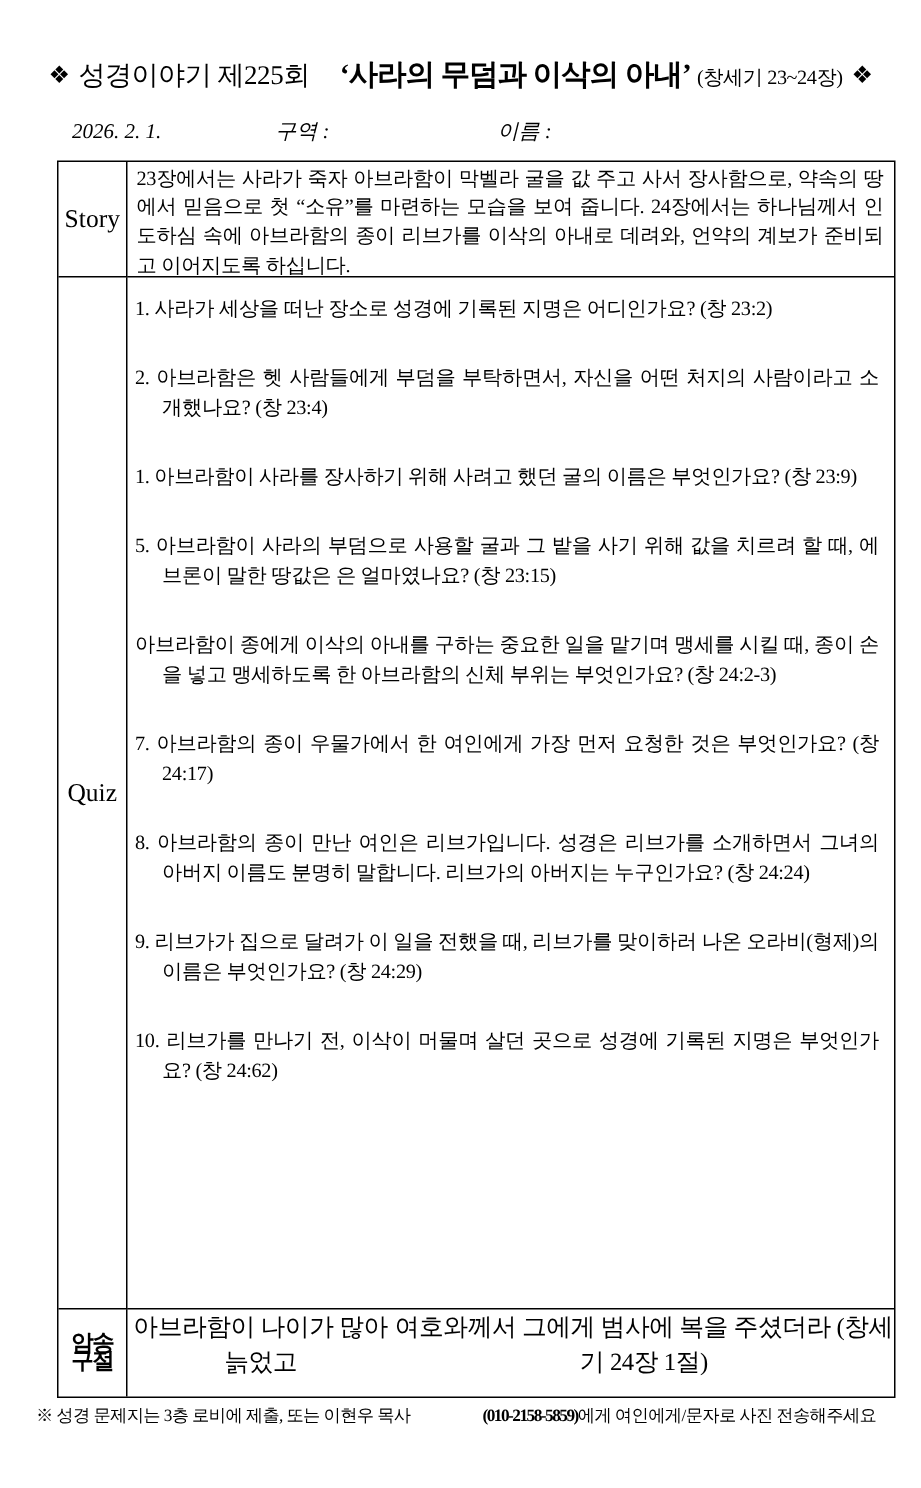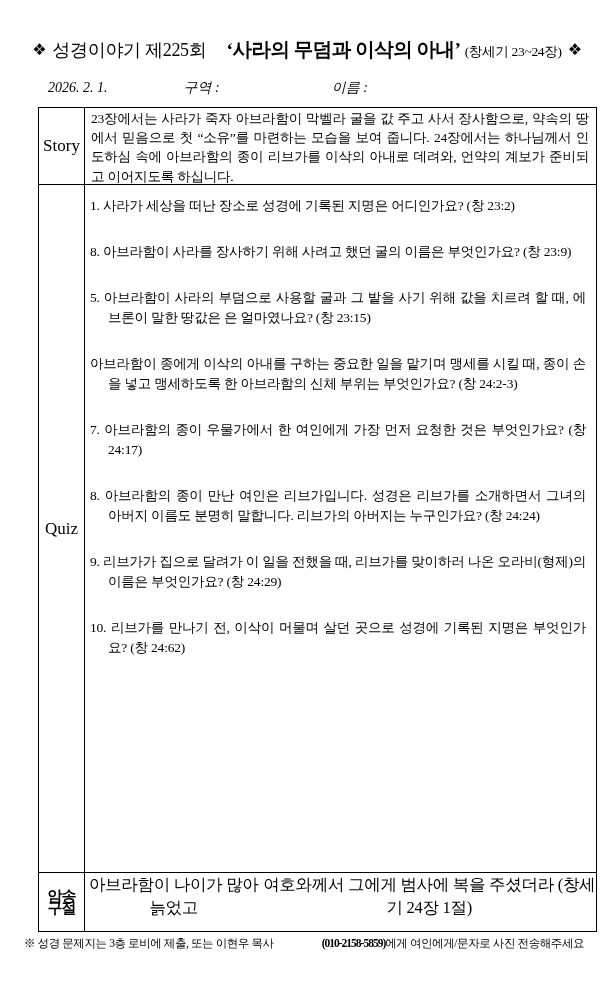--- a/index.html
+++ b/index.html
@@ -119,21 +119,22 @@
     <div class="cell content-cell row-border">
       <div class="story-text">23장에서는 사라가 죽자 아브라함이 막벨라 굴을 값 주고 사서 장사함으로, 약속의 땅에서 믿음으로 첫 “소유”를 마련하는 모습을 보여 줍니다. 24장에서는 하나님께서 인도하심 속에 아브라함의 종이 리브가를 이삭의 아내로 데려와, 언약의 계보가 준비되고 이어지도록 하십니다.</div>
     </div>
 
     <div class="cell label-cell row-border">
       <span>Quiz</span>
     </div>
     <div class="cell content-cell row-border">
       <div class="quiz-content">
         <p class="q">1. 사라가 세상을 떠난 장소로 성경에 기록된 지명은 어디인가요? (창 23:2)</p>
-        <p class="q">8. 아브라함이 사라를 장사하기 위해 사려고 했던 굴의 이름은 부엇인가요? (창 23:9)</p>
+        <p class="q">2. 아브라함은 헷 사람들에게 부덤을 부탁하면서, 자신을 어떤 처지의 사람이라고 소개했나요? (창 23:4)</p>
+        <p class="q">1. 아브라함이 사라를 장사하기 위해 사려고 했던 굴의 이름은 부엇인가요? (창 23:9)</p>
         <p class="q">5. 아브라함이 사라의 부덤으로 사용할 굴과 그 밭을 사기 위해 값을 치르려 할 때, 에브론이 말한 땅값은 은 얼마였나요? (창 23:15)</p>
         <p class="q">아브라함이 종에게 이삭의 아내를 구하는 중요한 일을 맡기며 맹세를 시킬 때, 종이 손을 넣고 맹세하도록 한 아브라함의 신체 부위는 부엇인가요? (창 24:2-3)</p>
         <p class="q">7. 아브라함의 종이 우물가에서 한 여인에게 가장 먼저 요청한 것은 부엇인가요? (창 24:17)</p>
         <p class="q">8. 아브라함의 종이 만난 여인은 리브가입니다. 성경은 리브가를 소개하면서 그녀의 아버지 이름도 분명히 말합니다. 리브가의 아버지는 누구인가요? (창 24:24)</p>
         <p class="q">9. 리브가가 집으로 달려가 이 일을 전했을 때, 리브가를 맞이하러 나온 오라비(형제)의 이름은 부엇인가요? (창 24:29)</p>
         <p class="q">10. 리브가를 만나기 전, 이삭이 머물며 살던 곳으로 성경에 기록된 지명은 부엇인가요? (창 24:62)</p>
       </div>
     </div>
 
     <div class="cell label-cell">

